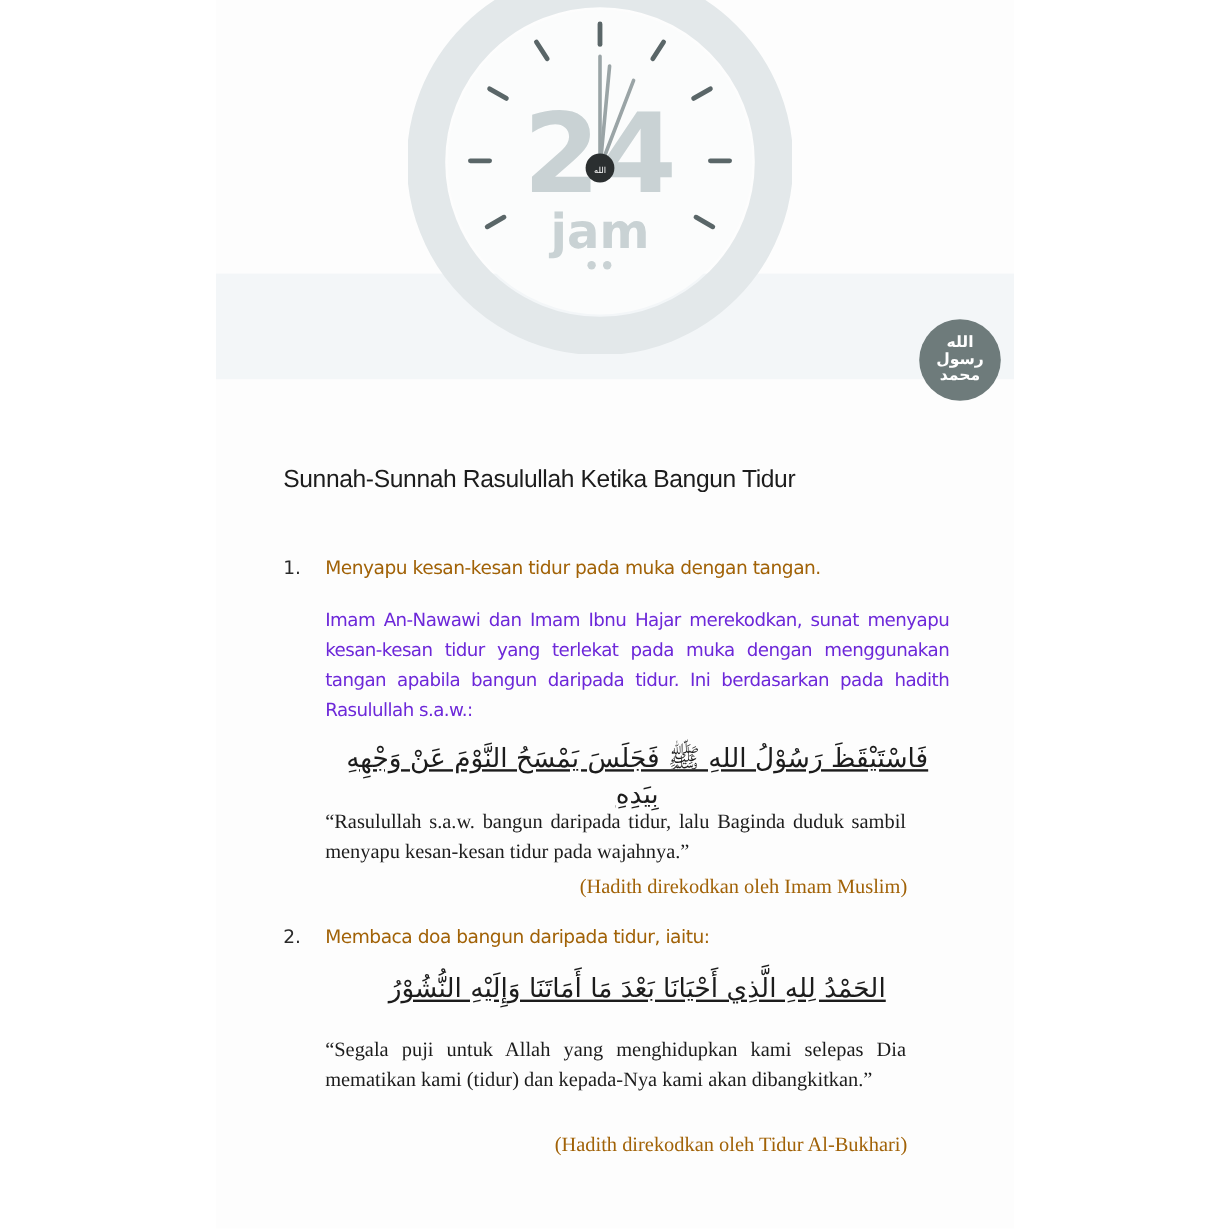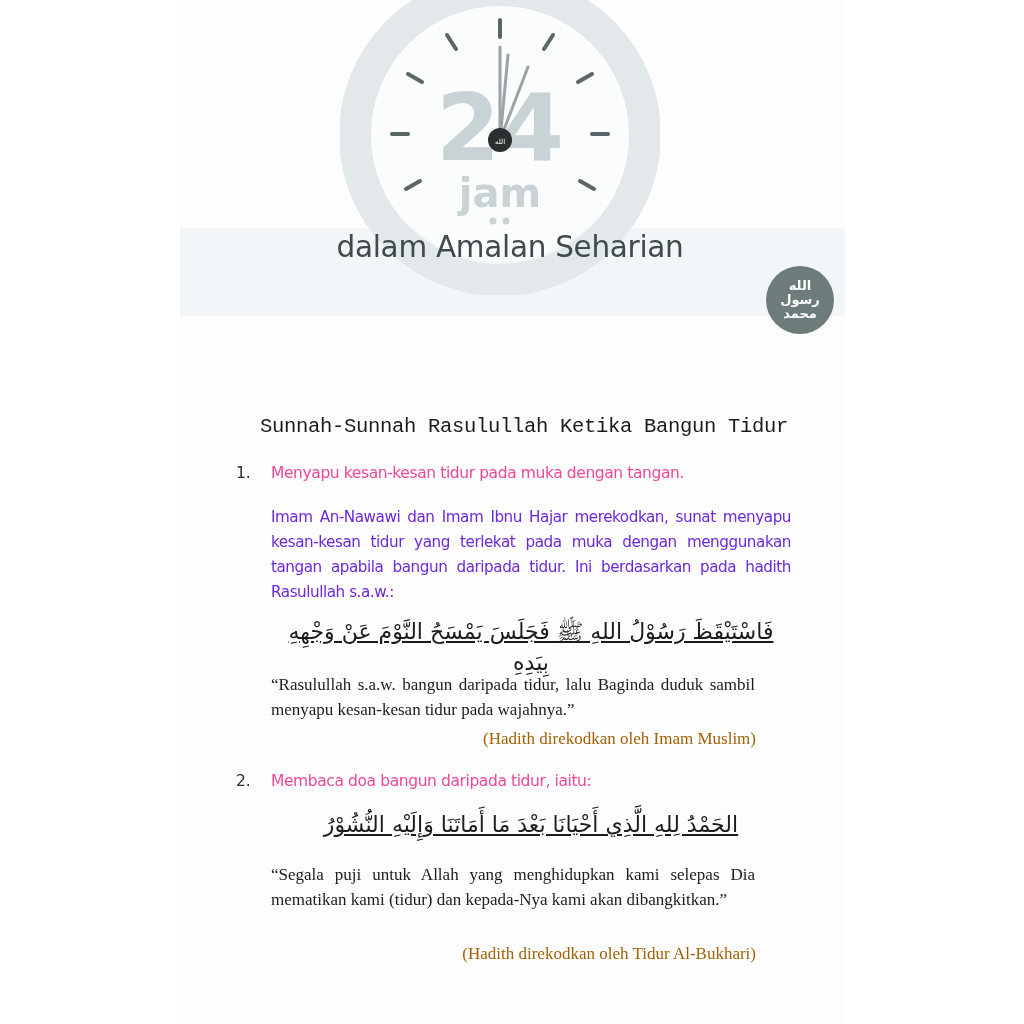--- a/index.html
+++ b/index.html
@@ -25,32 +25,31 @@
     font-family: "DejaVu Sans", sans-serif; font-size: 29.5px; line-height: 42px;
     letter-spacing: -0.3px;
   }
   .seal {
     position: absolute; left: 766px; top: 266px; width: 68px; height: 68px;
     border-radius: 50%; background: #6e7b7b;
     color: #fff; display: flex; align-items: center; justify-content: center;
     flex-direction: column; font-size: 13px; line-height: 14px; font-weight: bold;
   }
   .section-heading {
-    position: absolute; left: 236px; top: 415px;
-    font-family: Liberation Mono, monospace; font-size: 20.5px; color: #1c1c1c;
+    position: absolute; left: 236px; top: 388px;
+    font-family: Liberation Sans, sans-serif; font-size: 20.5px; color: #1c1c1c;
     letter-spacing: -0.3px;
-    margin-left: 24px;
   }
   .list-num {
     position: absolute; left: 236px; font-family: "DejaVu Sans", sans-serif;
     font-size: 15.5px; color: #2a2a2a;
   }
   .list-text {
     position: absolute; left: 271px; font-family: "DejaVu Sans", sans-serif;
-    font-size: 15.5px; color: #ec4899; letter-spacing: -0.4px; white-space: nowrap;
+    font-size: 15.5px; color: #a16207; letter-spacing: -0.4px; white-space: nowrap;
   }
   .para {
     position: absolute; left: 271px; width: 520px;
     font-family: "DejaVu Sans", sans-serif; font-size: 15.2px; color: #6d28d9;
     line-height: 25px; text-align: justify; letter-spacing: -0.45px;
   }
   .arabic {
     position: absolute; left: 271px; width: 520px; text-align: center;
     font-family: "DejaVu Sans", sans-serif; font-size: 22px; color: #1c1c1c;
     direction: rtl;
@@ -98,21 +97,20 @@
   <g stroke="#9aa4a6" stroke-width="3" stroke-linecap="round">
     <line x1="160" y1="165" x2="160" y2="72"></line>
     <line x1="160" y1="165" x2="168" y2="80"></line>
     <line x1="160" y1="165" x2="188" y2="92"></line>
   </g>
   <circle cx="160" cy="165" r="12" fill="#2b2f30"></circle>
   <text x="160" y="169" text-anchor="middle" font-size="7" fill="#fff" font-family="DejaVu Sans, sans-serif">الله</text>
 </svg>
 
 <div class="chapter-title">
-  <div>dalam Amalan Seharian</div>
 </div>
 
 <div class="seal">
   <span>الله</span>
   <span>رسول</span>
   <span>محمد</span>
 </div>
 
 <div class="section-heading">Sunnah-Sunnah Rasulullah Ketika Bangun Tidur</div>
 

